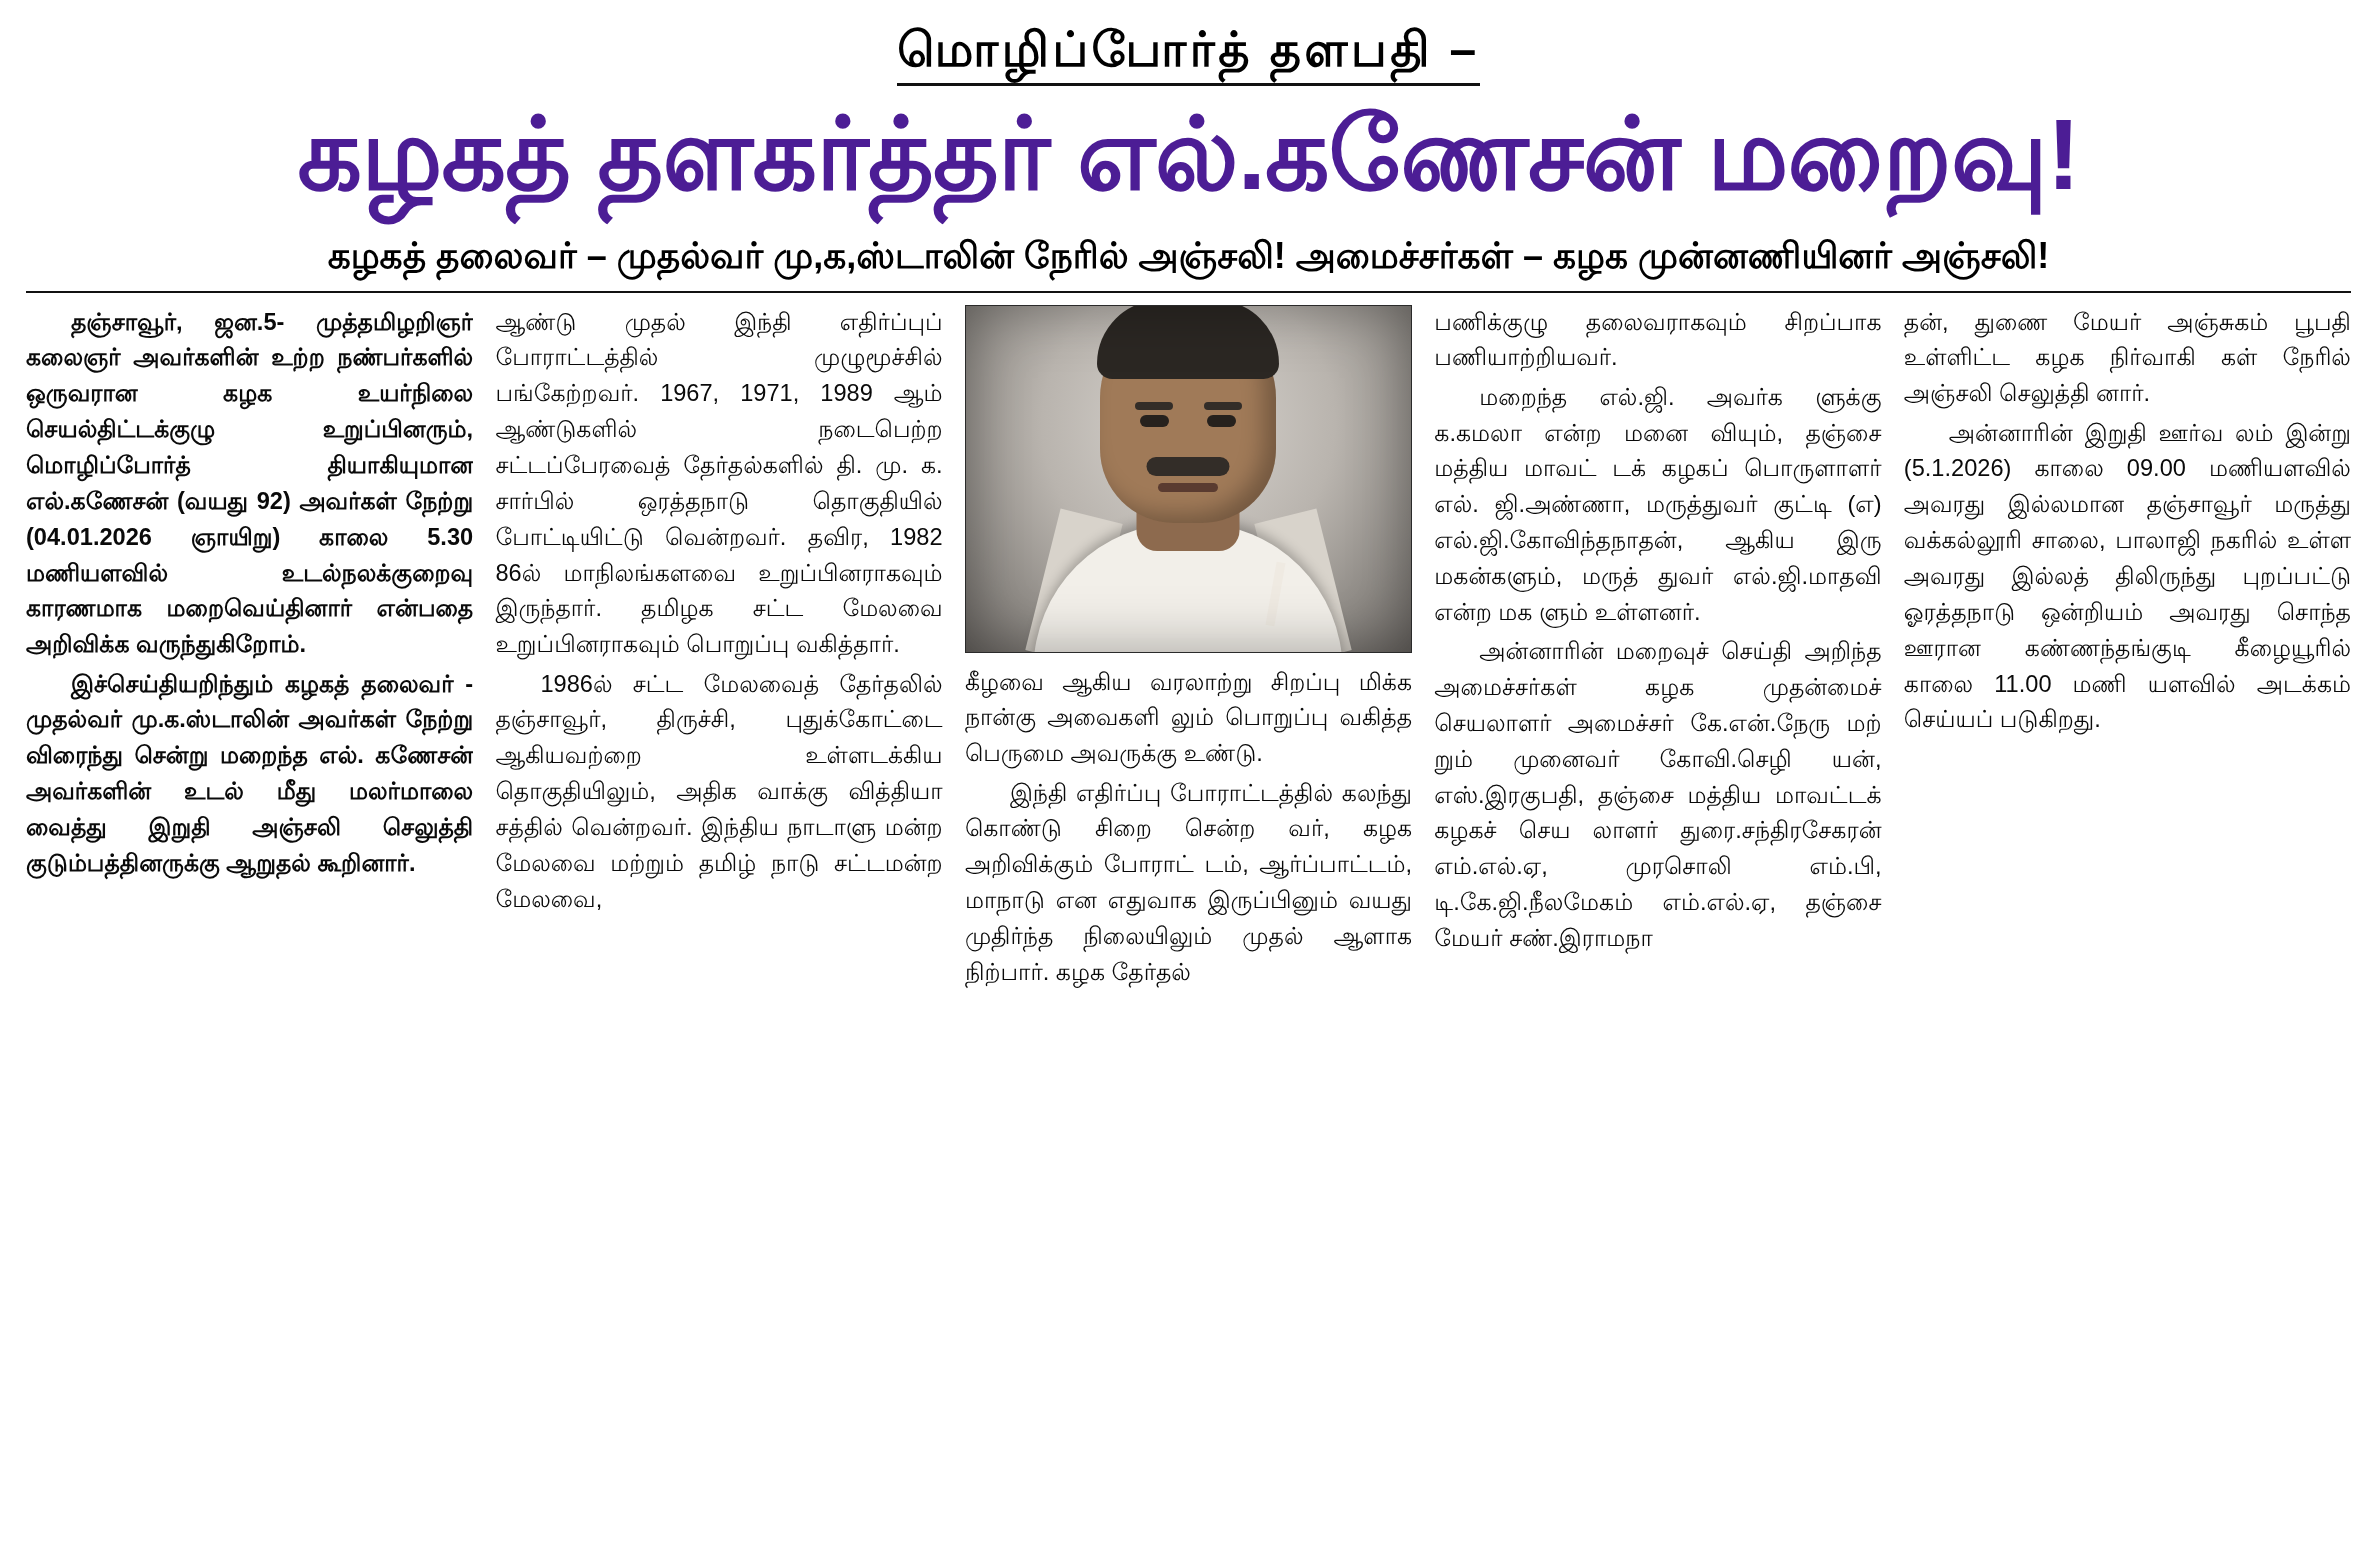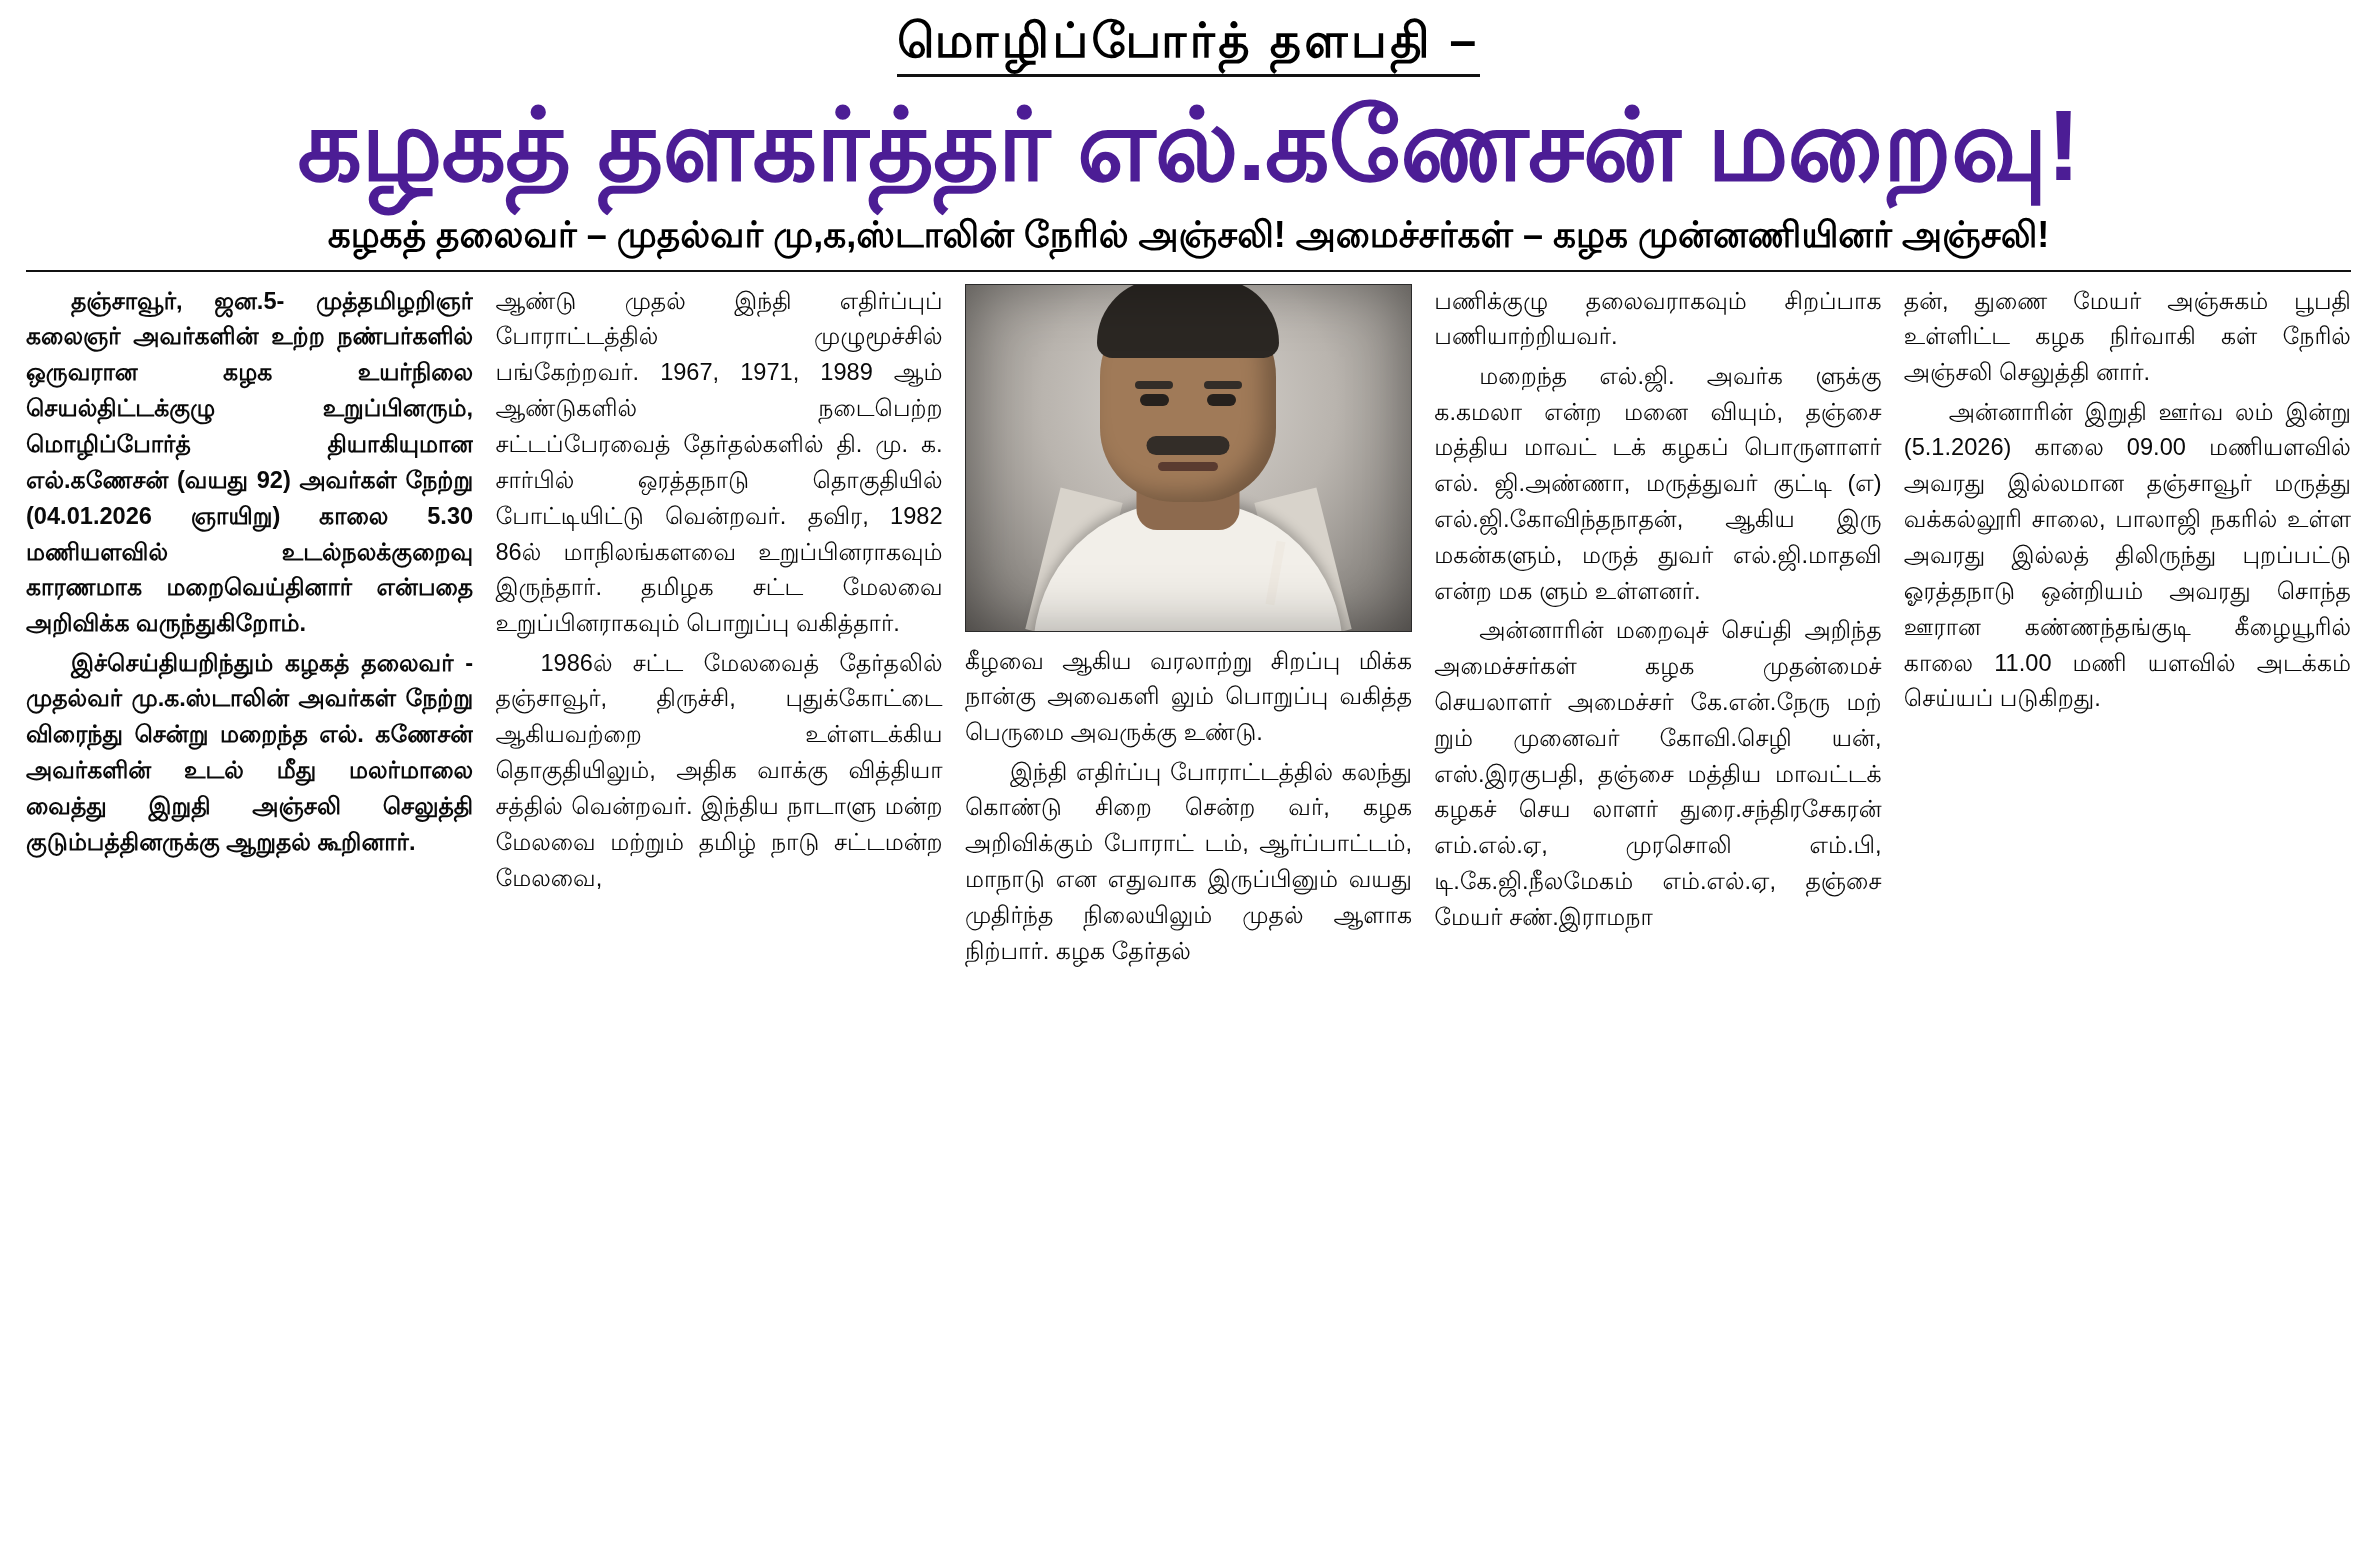--- a/index.html
+++ b/index.html
@@ -18,21 +18,21 @@
   .page {
     position: relative;
     width: 2377px;
     height: 1545px;
     padding: 15.5px 26px 8.6px 26px;
   }
 
   
   .kicker-wrap {
     text-align: center;
-    margin-top: 0;
+    margin-top: 9px;
   }
   .kicker {
     display: inline-block;
     font-size: 48px;
     font-weight: bold;
     letter-spacing: 3.4px;
     line-height: 1.05;
     padding-bottom: 8.6px;
     border-bottom: 3.4px solid #111;
     color: #000;
@@ -45,21 +45,21 @@
     letter-spacing: -0.9px;
     margin-top: 13.8px;
     color: #4c1d95;
     white-space: nowrap;
   }
   .subhead {
     text-align: center;
     font-size: 36px;
     font-weight: bold;
     line-height: 1.15;
-    margin-top: 14px;
+    margin-top: 26px;
     color: #000;
     white-space: nowrap;
   }
   .rule {
     border: none;
     border-top: 2.6px solid #111;
     margin: 13.8px 0 12px 0;
   }
 
   

